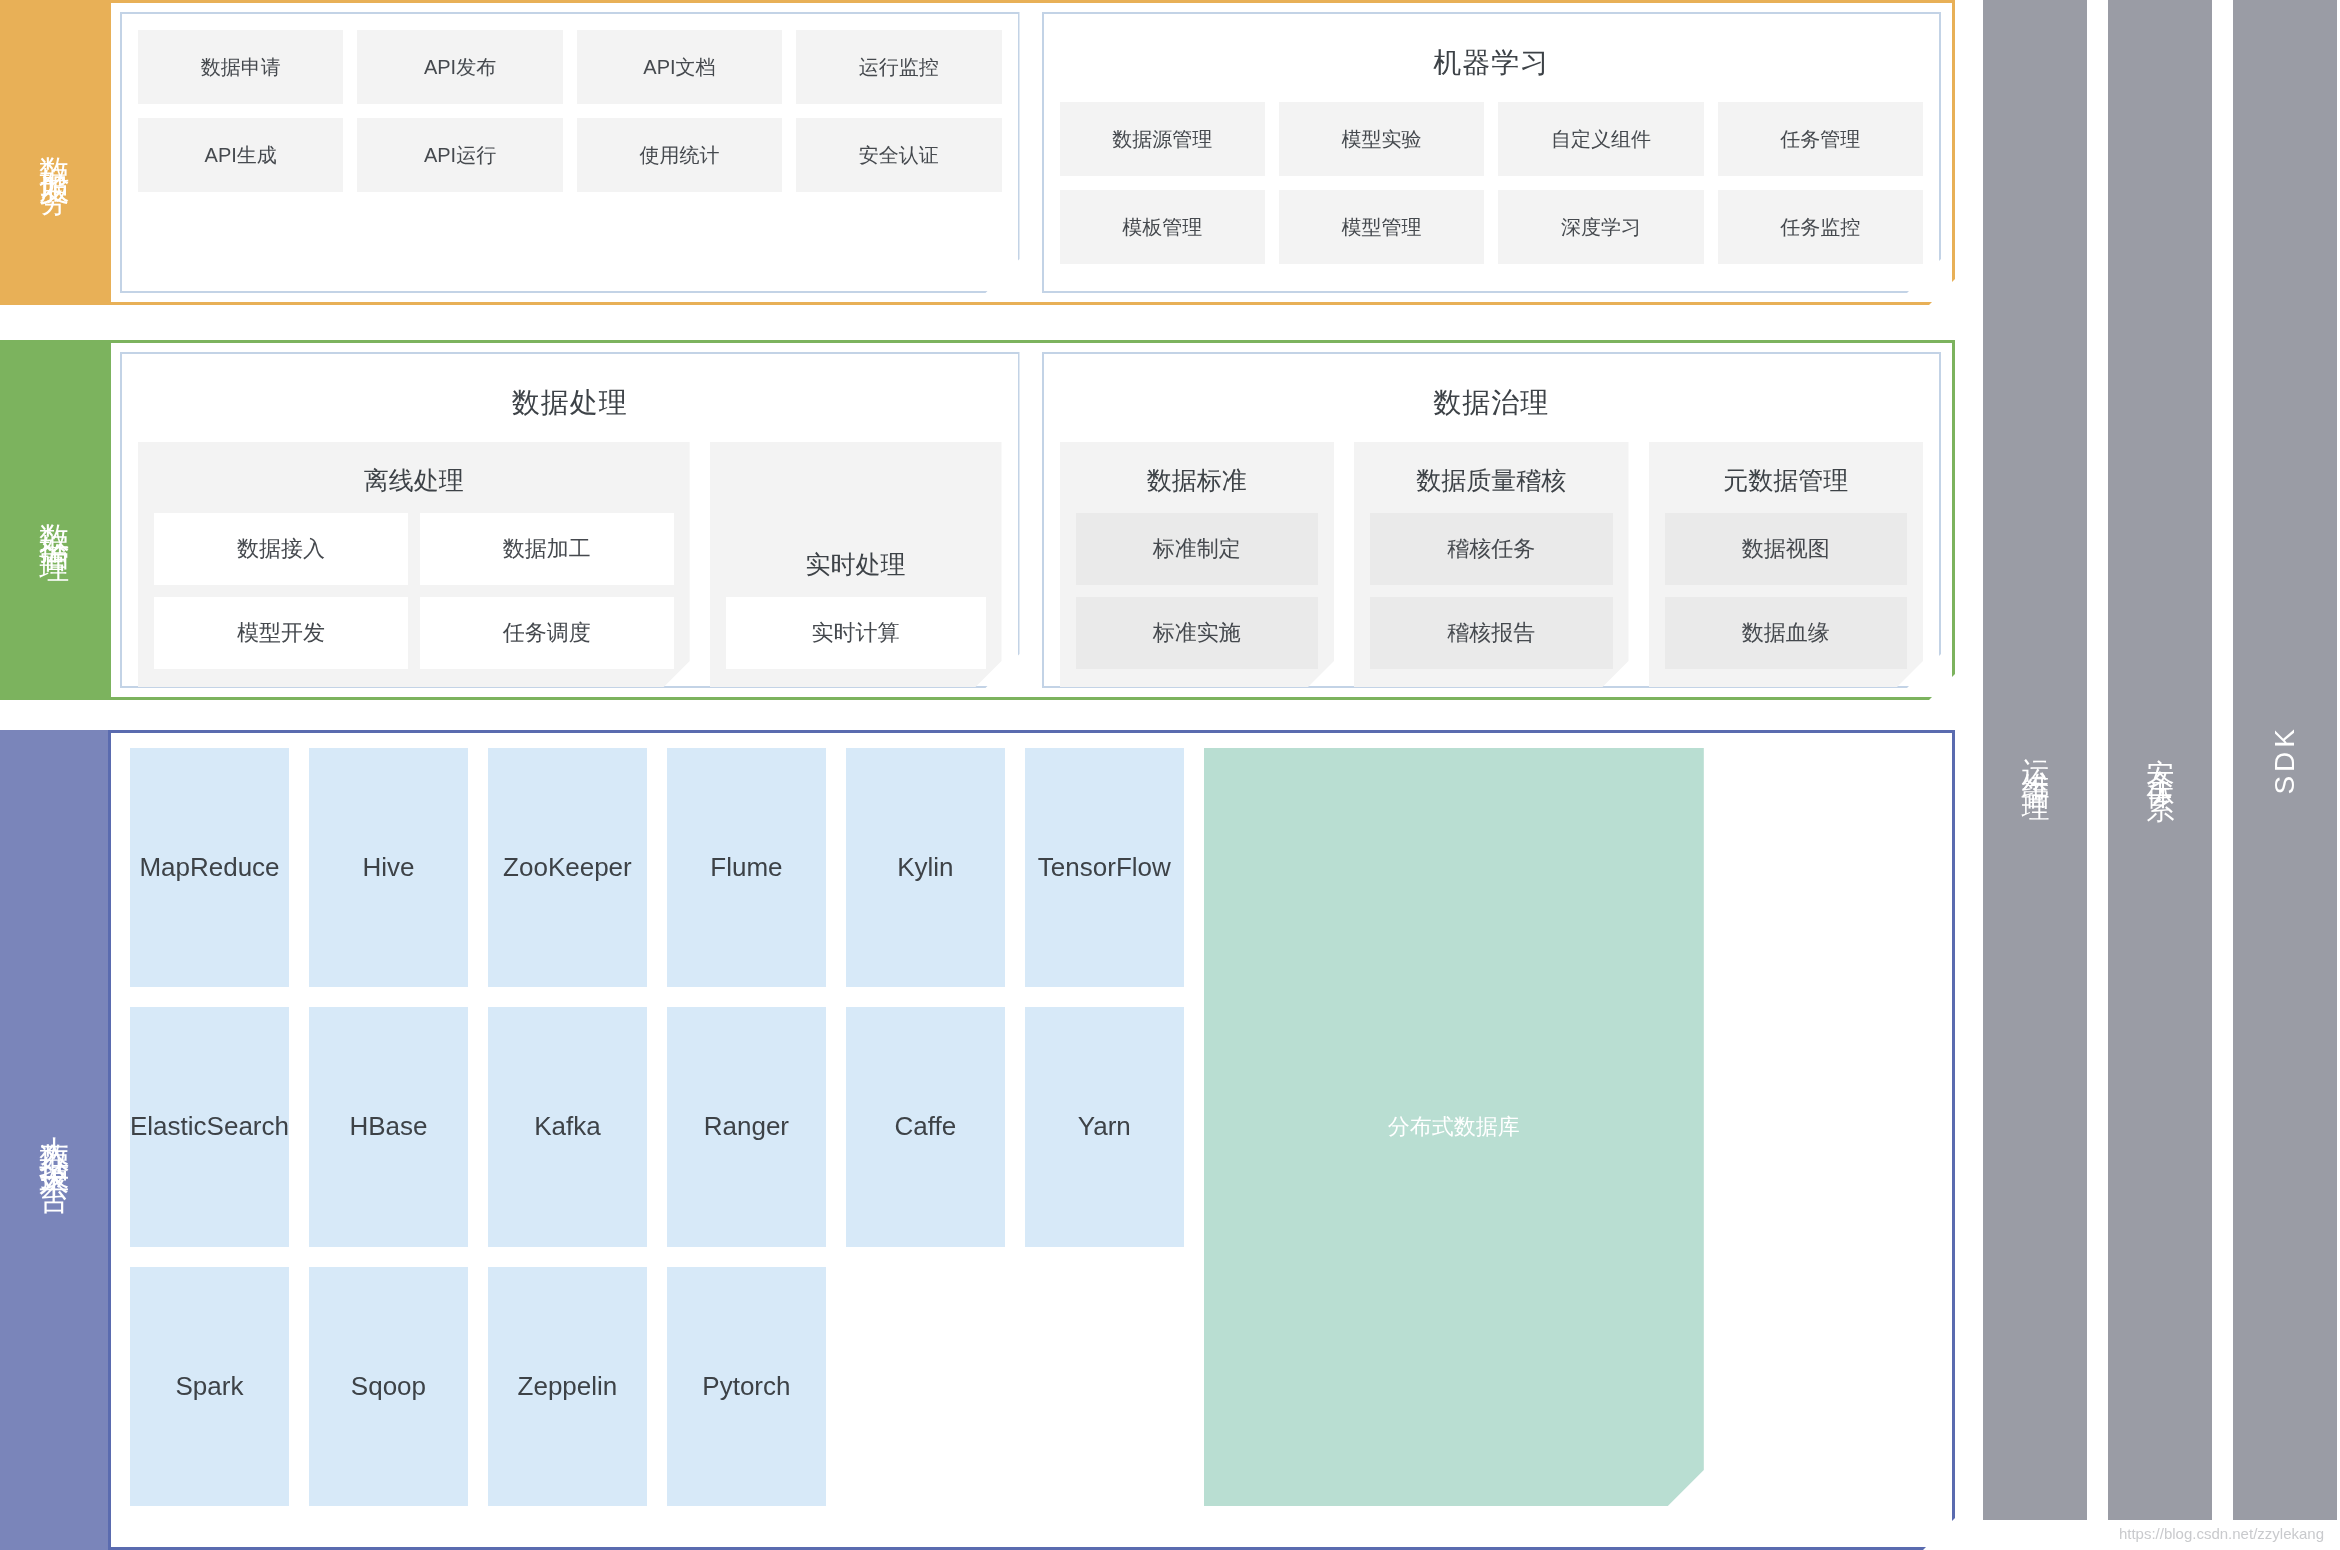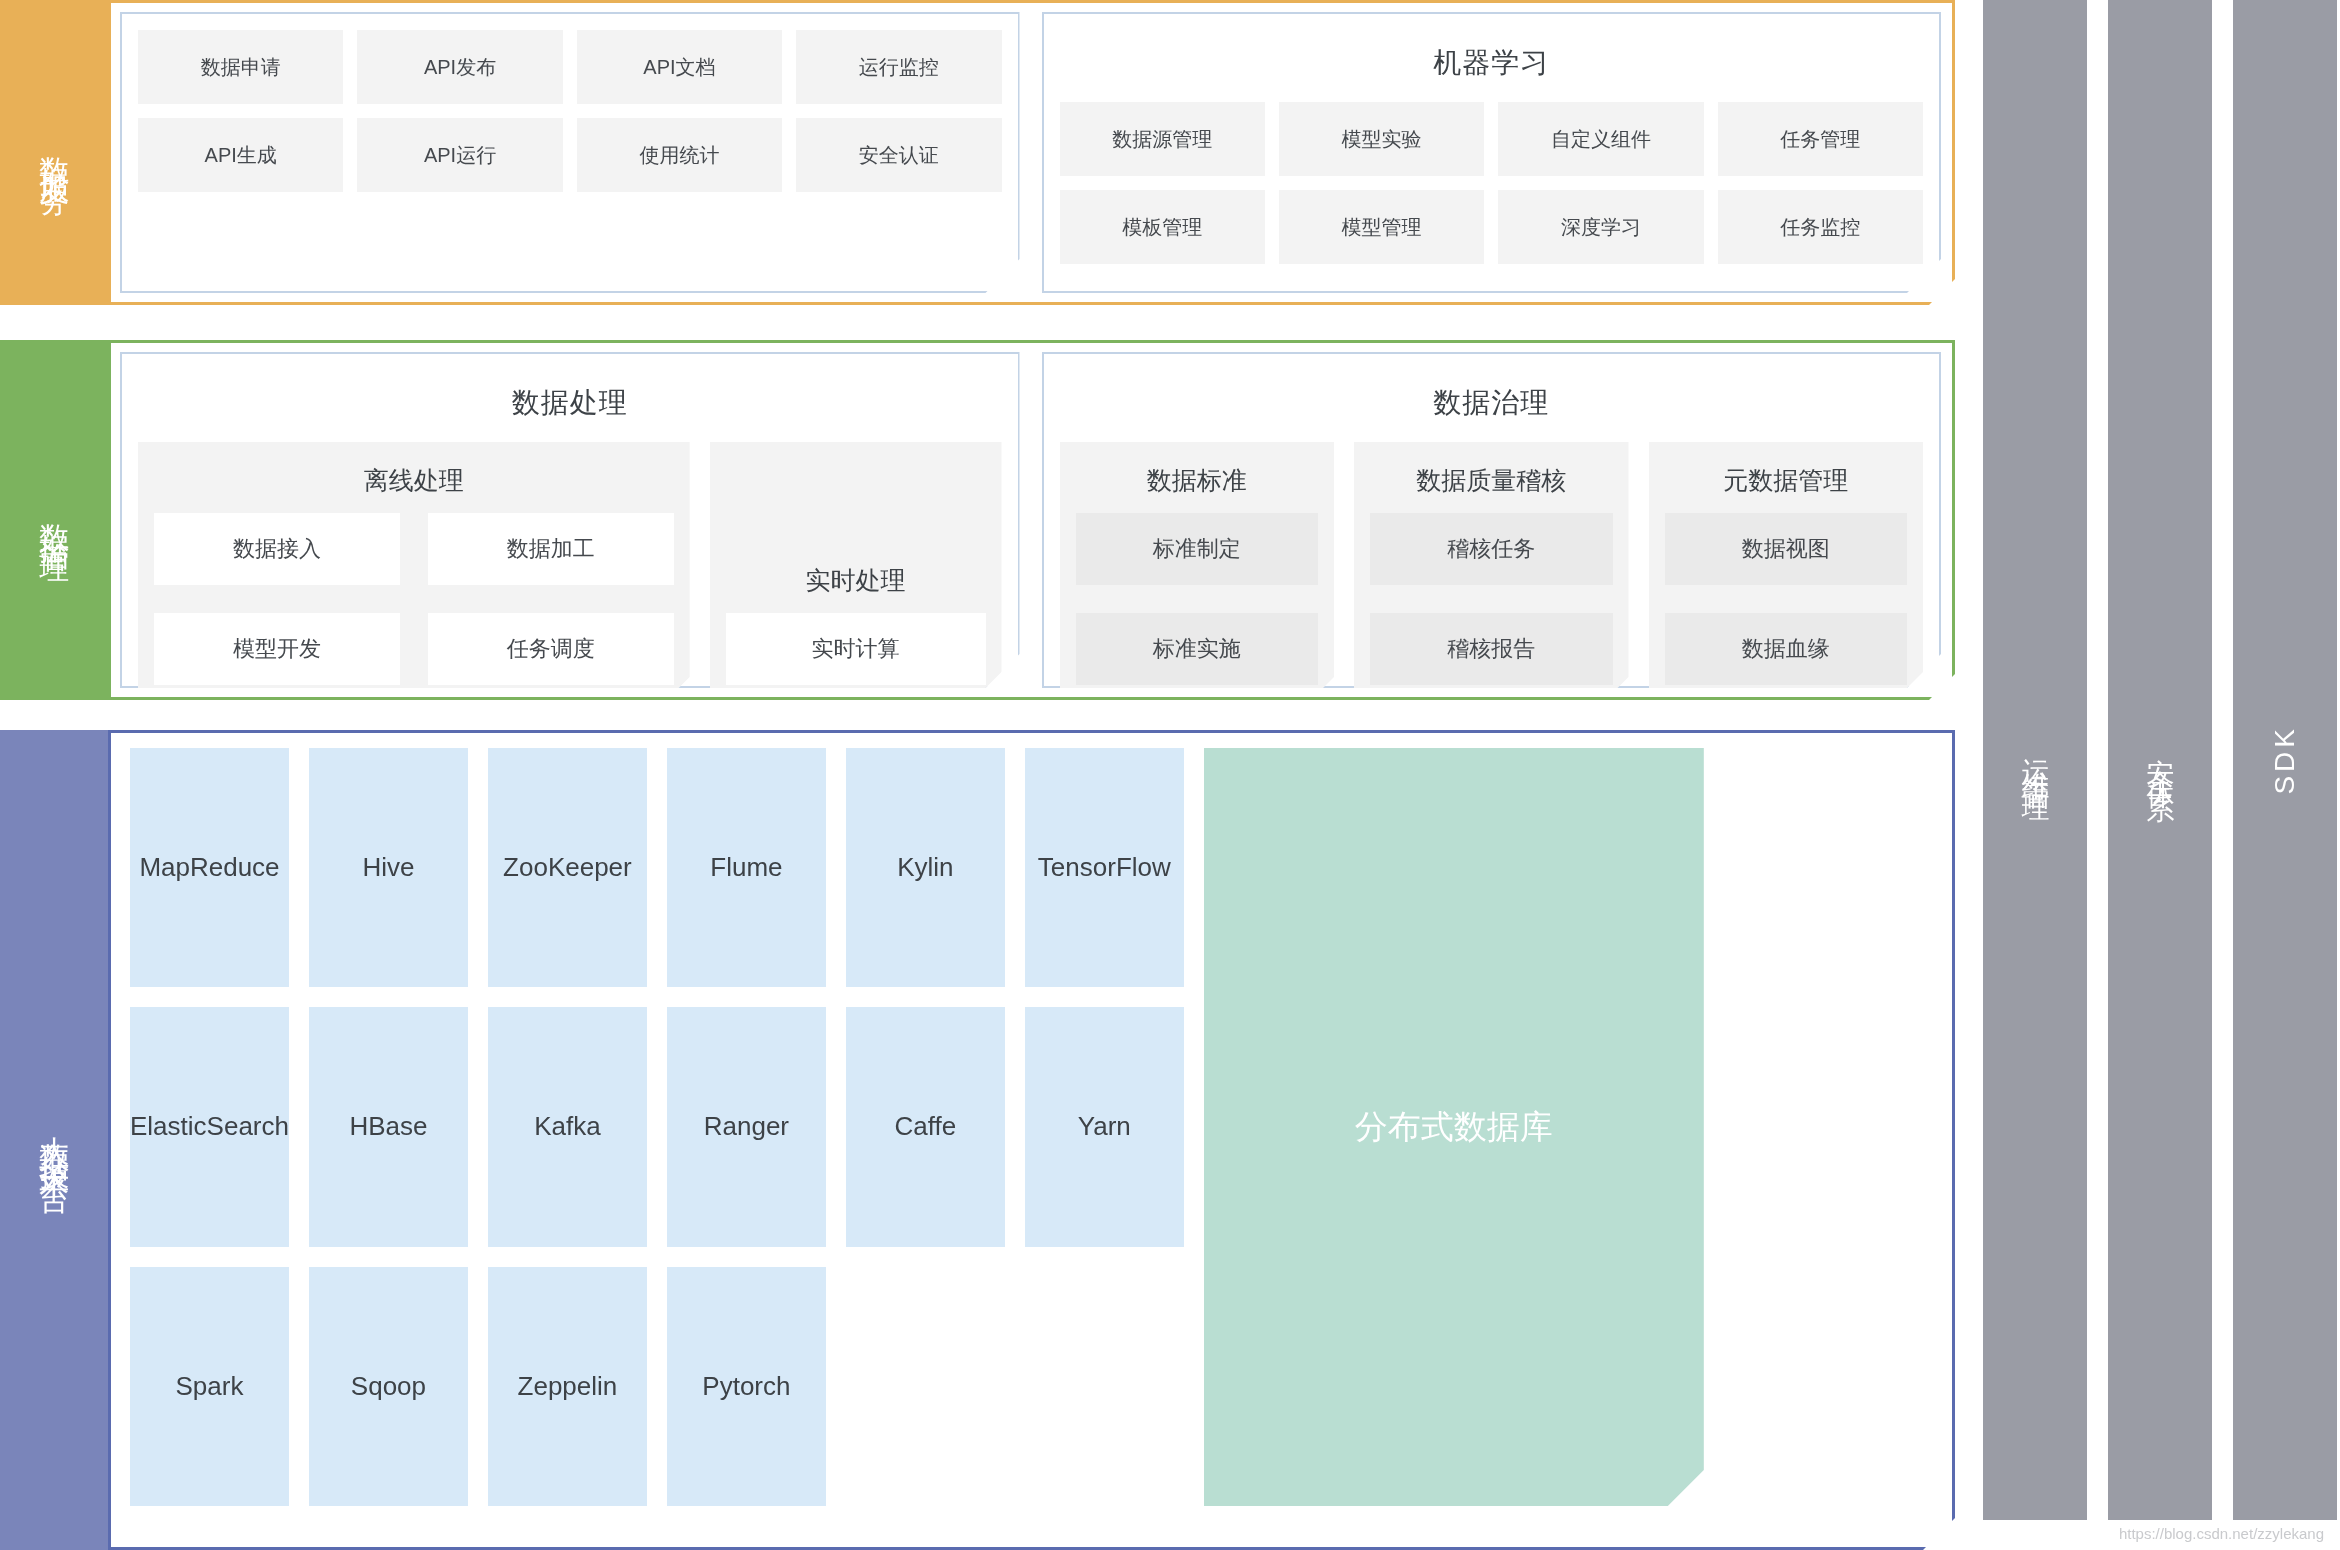--- a/index.html
+++ b/index.html
@@ -106,21 +106,21 @@
     display: flex;
     flex-direction: column;
     clip-path: polygon(0 0, 100% 0, 100% calc(100% - 26px), calc(100% - 26px) 100%, 0 100%);
   }
   .subgroup-title {
     text-align: center;
     color: #3d4247;
     font-size: 25px;
     margin: 10px 0 16px 0;
   }
-  .sub-grid { display: grid; gap: 28px; }
+  .sub-grid { display: grid; gap: 12px; }
   .sub-tile {
     background: #ffffff;
     color: #45494e;
     font-size: 22px;
     display: flex;
     align-items: center;
     justify-content: center;
     text-align: center;
     height: 72px;
     line-height: 1.18;
@@ -143,21 +143,21 @@
     font-size: 26px;
     display: flex;
     align-items: center;
     justify-content: center;
     text-align: center;
   }
   .ddb {
     flex: 0 0 500px;
     background: #b9ded2;
     color: #ffffff;
-    font-size: 33px;
+    font-size: 22px;
     display: flex;
     align-items: center;
     justify-content: center;
     clip-path: polygon(0 0, 100% 0, 100% calc(100% - 36px), calc(100% - 36px) 100%, 0 100%);
   }
 
   
   .pillar {
     position: absolute;
     top: 0;

